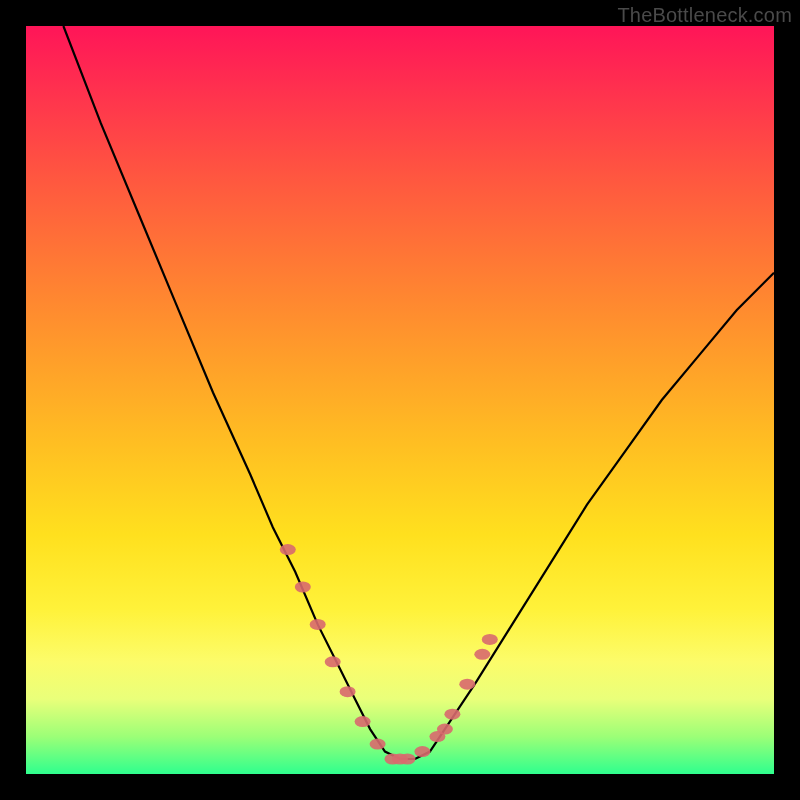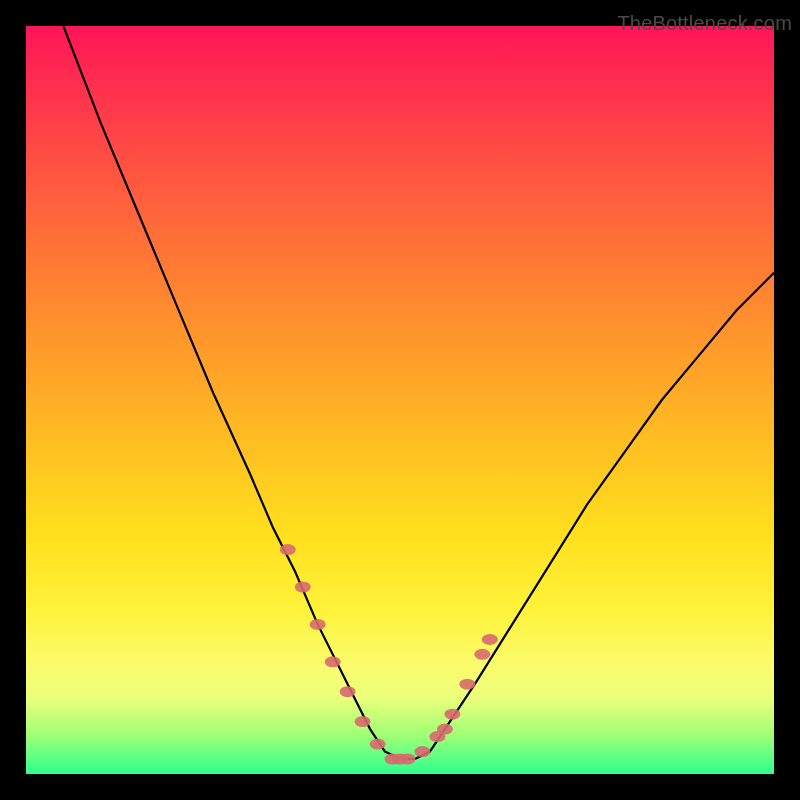--- a/index.html
+++ b/index.html
@@ -35,21 +35,21 @@
       #ffe01e 68%,
       #fff23a 78%,
       #fcfc6a 85%,
       #e9ff7a 90%,
       #9cff77 95%,
       #2fff8e 100%
     );
   }
   .watermark {
     position: absolute;
-    top: 12px;
+    top: 4px;
     right: 8px;
     color: #4a4a4a;
     font-size: 20px;
     font-weight: 500;
     letter-spacing: 0.2px;
     z-index: 10;
   }
   svg.curve {
     position: absolute;
     left: 0;

